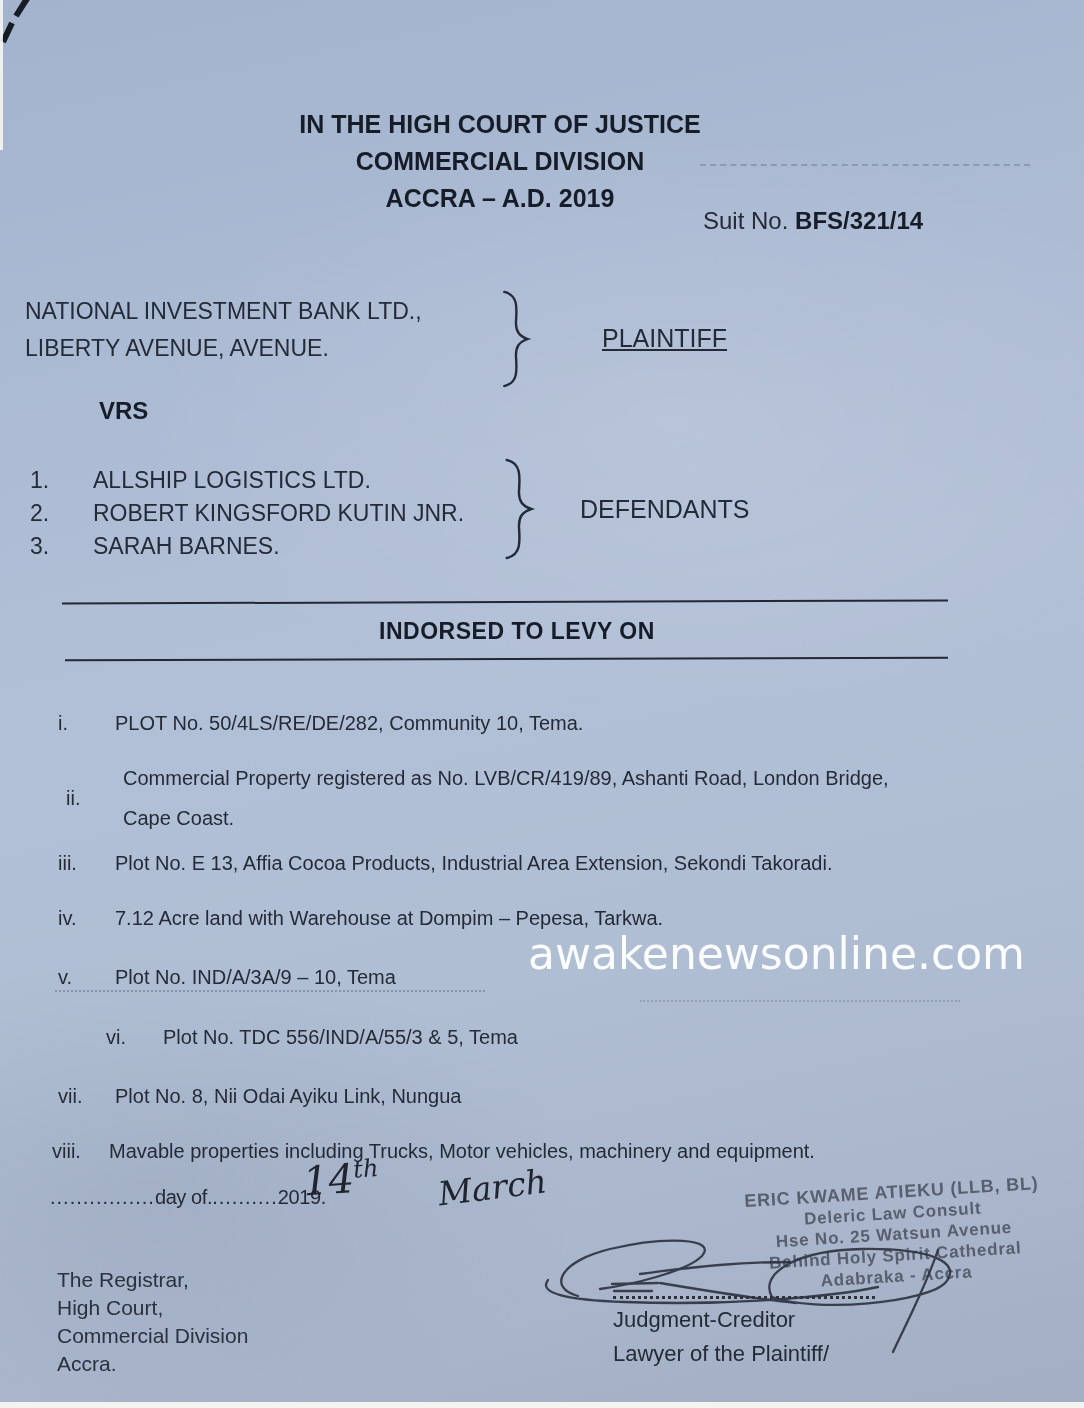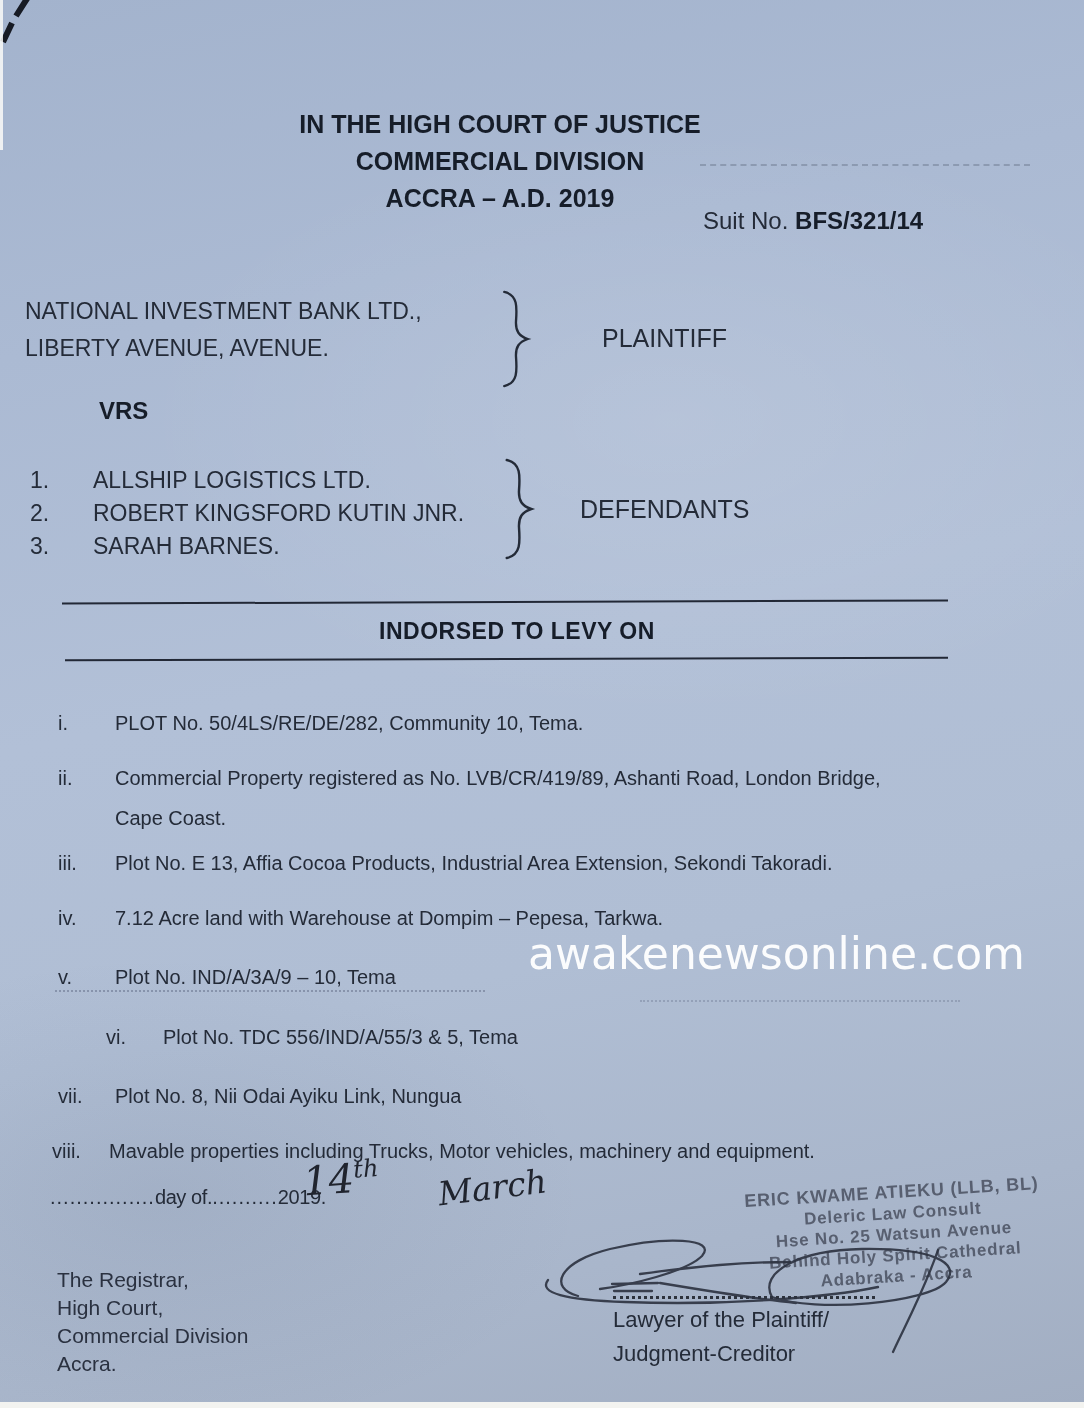--- a/index.html
+++ b/index.html
@@ -60,21 +60,21 @@
 
 <div class="abs ink" style="left:25px;top:293px;font-size:23px;line-height:37px;color:#20273300;">
   <div style="color:#242b38">NATIONAL INVESTMENT BANK LTD.,</div>
   <div style="color:#242b38">LIBERTY AVENUE, AVENUE.</div>
 </div>
 
 <svg class="abs" style="left:498px;top:290px" width="36" height="98" viewBox="0 0 30 100">
   <path d="M3,2 C17,5 16,18 15,32 C14.5,42 18,47 27,50 C18,53 14.5,58 15,68 C16,82 17,95 3,98" fill="none" stroke="#242b38" stroke-width="2.4" stroke-linecap="round"></path>
 </svg>
 
-<div class="abs ink" style="left:602px;top:324px;font-size:25px;">PLAINTIFF</div>
+<div class="abs ink" style="left:602px;top:324px;font-size:25px;text-decoration:underline;">PLAINTIFF</div>
 
 <div class="abs hdr" style="left:99px;top:397px;font-size:24px;">VRS</div>
 
 <div class="abs ink" style="left:30px;top:464px;font-size:23px;line-height:33px;">
   <div class="row">
     <span class="levy-num" style="width:63px">1.</span>
     <span>ALLSHIP LOGISTICS LTD.</span>
   </div>
   <div class="row">
     <span class="levy-num" style="width:63px">2.</span>
@@ -93,21 +93,21 @@
 <div class="abs ink" style="left:580px;top:495px;font-size:25px;">DEFENDANTS</div>
 
 <div class="rule" style="left:62px;top:601px;width:886px;transform:rotate(-0.2deg);"></div>
 <div class="abs hdr center" style="left:12px;top:618px;width:1010px;font-size:23px;letter-spacing:0.5px;">INDORSED TO LEVY ON</div>
 <div class="rule" style="left:65px;top:658px;width:883px;transform:rotate(-0.15deg);"></div>
 
 <div class="abs ink row" style="left:58px;top:703px;font-size:20px;">
   <span class="levy-num">i.</span>
   <span class="levy-text">PLOT No. 50/4LS/RE/DE/282, Community 10, Tema.</span>
 </div>
-<div class="abs ink row" style="left:58px;top:758px;font-size:20px;">
+<div class="abs ink row" style="left:66px;top:758px;font-size:20px;align-items:center;">
   <span class="levy-num">ii.</span>
   <span class="levy-text">Commercial Property registered as No. LVB/CR/419/89, Ashanti Road, London Bridge, Cape Coast.</span>
 </div>
 <div class="abs ink row" style="left:58px;top:843px;font-size:20px;">
   <span class="levy-num">iii.</span>
   <span class="levy-text">Plot No. E 13, Affia Cocoa Products, Industrial Area Extension, Sekondi Takoradi.</span>
 </div>
 <div class="abs ink row" style="left:58px;top:898px;font-size:20px;">
   <span class="levy-num">iv.</span>
   <span class="levy-text">7.12 Acre land with Warehouse at Dompim – Pepesa, Tarkwa.</span>
@@ -153,22 +153,22 @@
 
 <div class="abs ink" style="left:57px;top:1266px;font-size:21px;line-height:28px;color:#2a3140;">
   <div>The Registrar,</div>
   <div>High Court,</div>
   <div>Commercial Division</div>
   <div>Accra.</div>
 </div>
 
 <div class="abs" style="left:613px;top:1282px;width:262px;height:14px;border-bottom:3px dotted #2d323c;"></div>
 <div class="abs ink" style="left:613px;top:1303px;font-size:22px;line-height:34px;">
+  <div>Judgment-Creditor</div>
   <div>Lawyer of the Plaintiff/</div>
-  <div>Judgment-Creditor</div>
 </div>
 
 <svg class="abs" style="left:0;top:0;pointer-events:none;" width="1084" height="1408" viewBox="0 0 1084 1408">
   <g fill="none" stroke="#2c3240" stroke-width="2.3" stroke-linecap="round" opacity="0.9">
     <path d="M548 1280 C538 1293, 565 1300, 625 1302 C730 1306, 830 1297, 878 1287"></path>
     <path d="M578 1296 C548 1288, 558 1262, 610 1249 C665 1236, 718 1238, 702 1256 C686 1272, 630 1285, 600 1289"></path>
     <path d="M612 1284 L658 1283"></path>
     <path d="M614 1291 L652 1291"></path>
     <path d="M640 1274 C700 1266, 742 1262, 790 1262"></path>
     <path d="M660 1283 C720 1293, 756 1299, 796 1303"></path>

